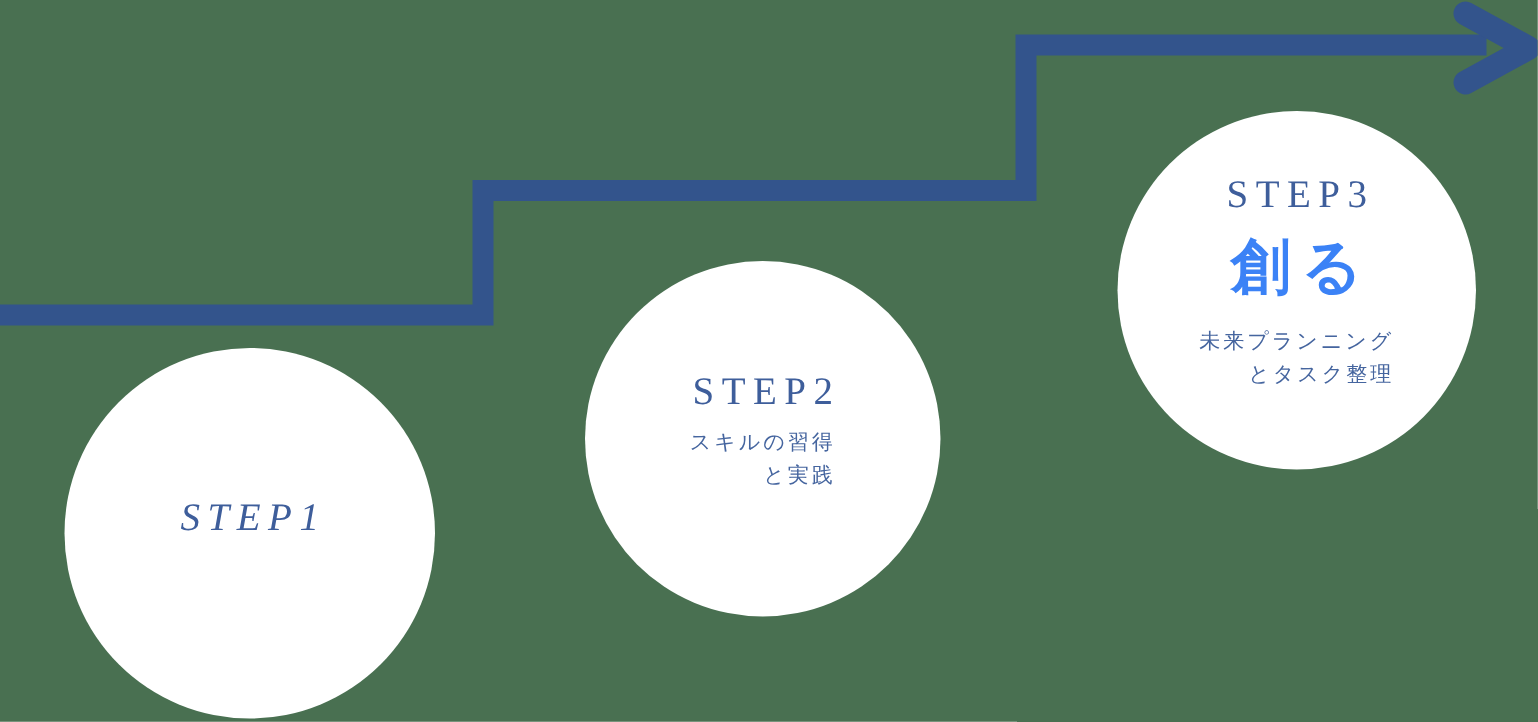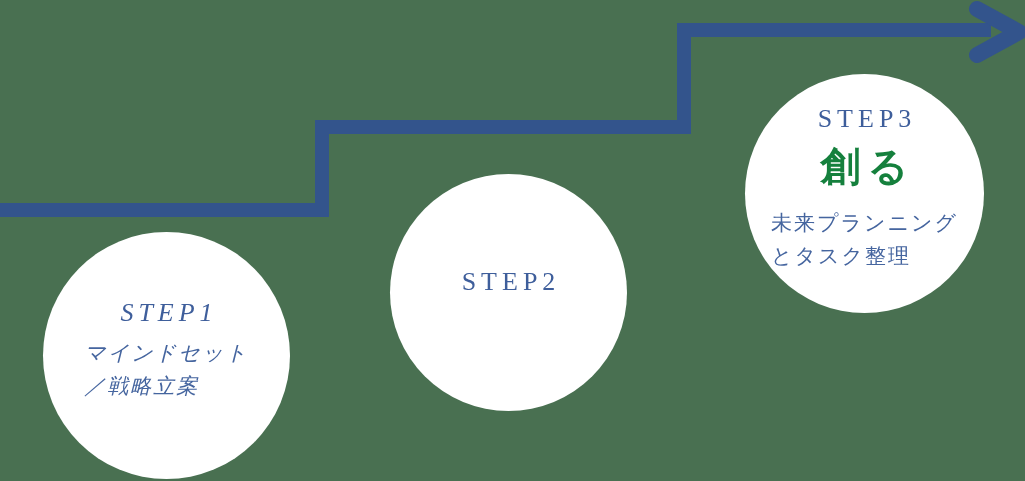--- a/index.html
+++ b/index.html
@@ -19,70 +19,70 @@
     display: block;
   }
   .circle {
     position: absolute;
     background: #FFFFFF;
     border-radius: 50%;
     display: flex;
     flex-direction: column;
     align-items: center;
     justify-content: center;
-    text-align: left;
+    text-align: right;
     padding-bottom: 10px;
     box-sizing: border-box;
   }
   .circle-1 { left: 43px;  top: 232px; width: 247px; height: 247px; font-style: italic; }
   .circle-2 { left: 390px; top: 174px; width: 237px; height: 237px; }
   .circle-3 { left: 745px; top: 74px;  width: 239px; height: 239px; }
   .step-label {
     font-size: 26px;
     letter-spacing: 5px;
     padding-left: 5px; 
     color: #3E5E9B;
     line-height: 1.1;
     margin-bottom: 10px;
   }
   .step-title {
     font-size: 40px;
     font-weight: 600;
     letter-spacing: 7px;
     padding-left: 7px;
-    color: #15803d;
+    color: #3b82f6;
     line-height: 1.2;
     margin-bottom: 16px;
   }
   .step-desc {
-    font-size: 21px;
+    font-size: 14px;
     letter-spacing: 2px;
     color: #45659F;
     line-height: 1.55;
     white-space: pre-line;
   }
 </style>
 </head>
 <body>
 
 <div class="stage">
 
   <svg class="arrow-svg" viewBox="0 0 1025 481" xmlns="http://www.w3.org/2000/svg">
     <polyline points="0,210 322,210 322,127 684,127 684,30 991,30" fill="none" stroke-width="14" stroke-linejoin="miter" stroke="#33548C"></polyline>
     <polyline points="977,9 1019,32 977,55" fill="none" stroke-width="16" stroke-linecap="round" stroke-linejoin="round" stroke="#33548C"></polyline>
   </svg>
 
   <div class="circle circle-1">
     <div class="step-label">STEP1</div>
-    <div class="step-desc">マインドセット
-／戦略立案</div>
   </div>
 
   <div class="circle circle-2">
     <div class="step-label">STEP2</div>
+    <div class="step-desc">スキルの習得
+と実践</div>
   </div>
 
   <div class="circle circle-3">
     <div class="step-label">STEP3</div>
     <div class="step-title">創る</div>
     <div class="step-desc">未来プランニング
 とタスク整理</div>
   </div>
 
 </div>

